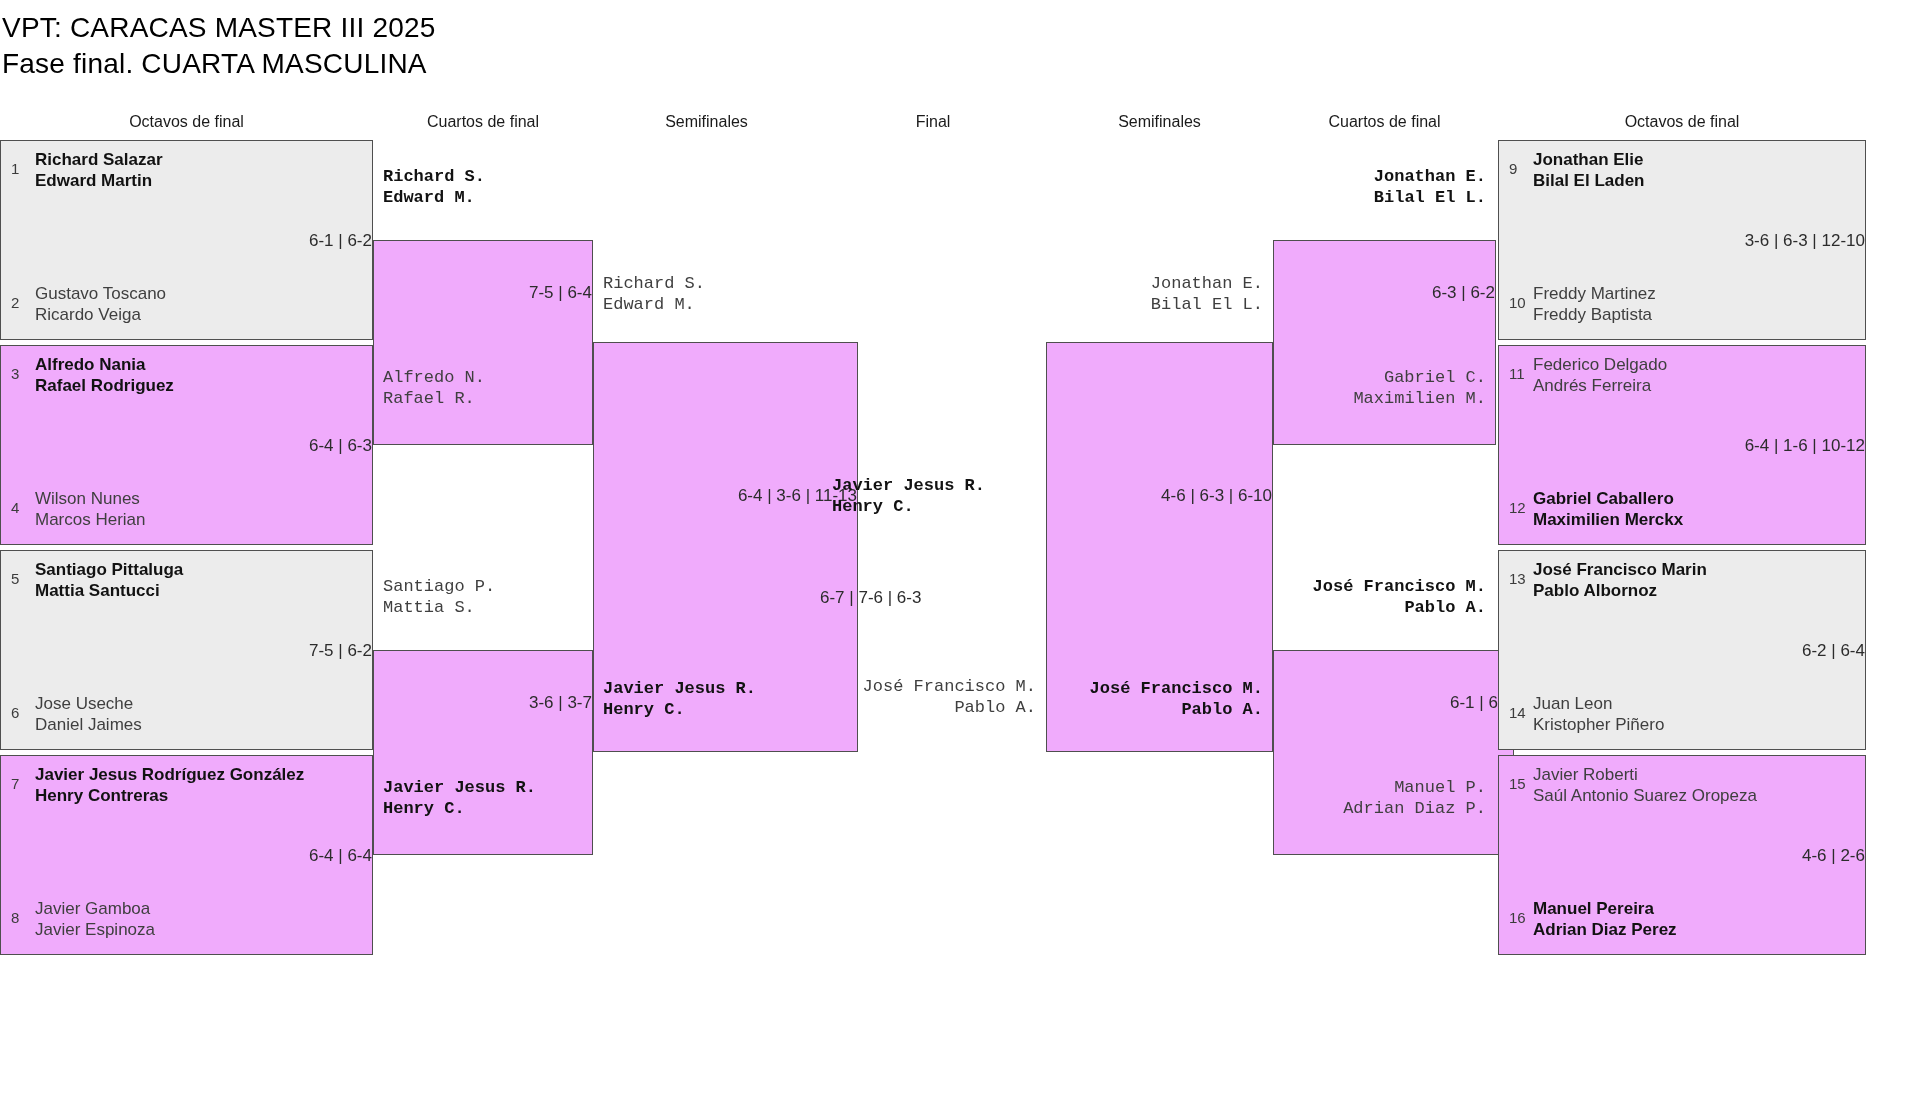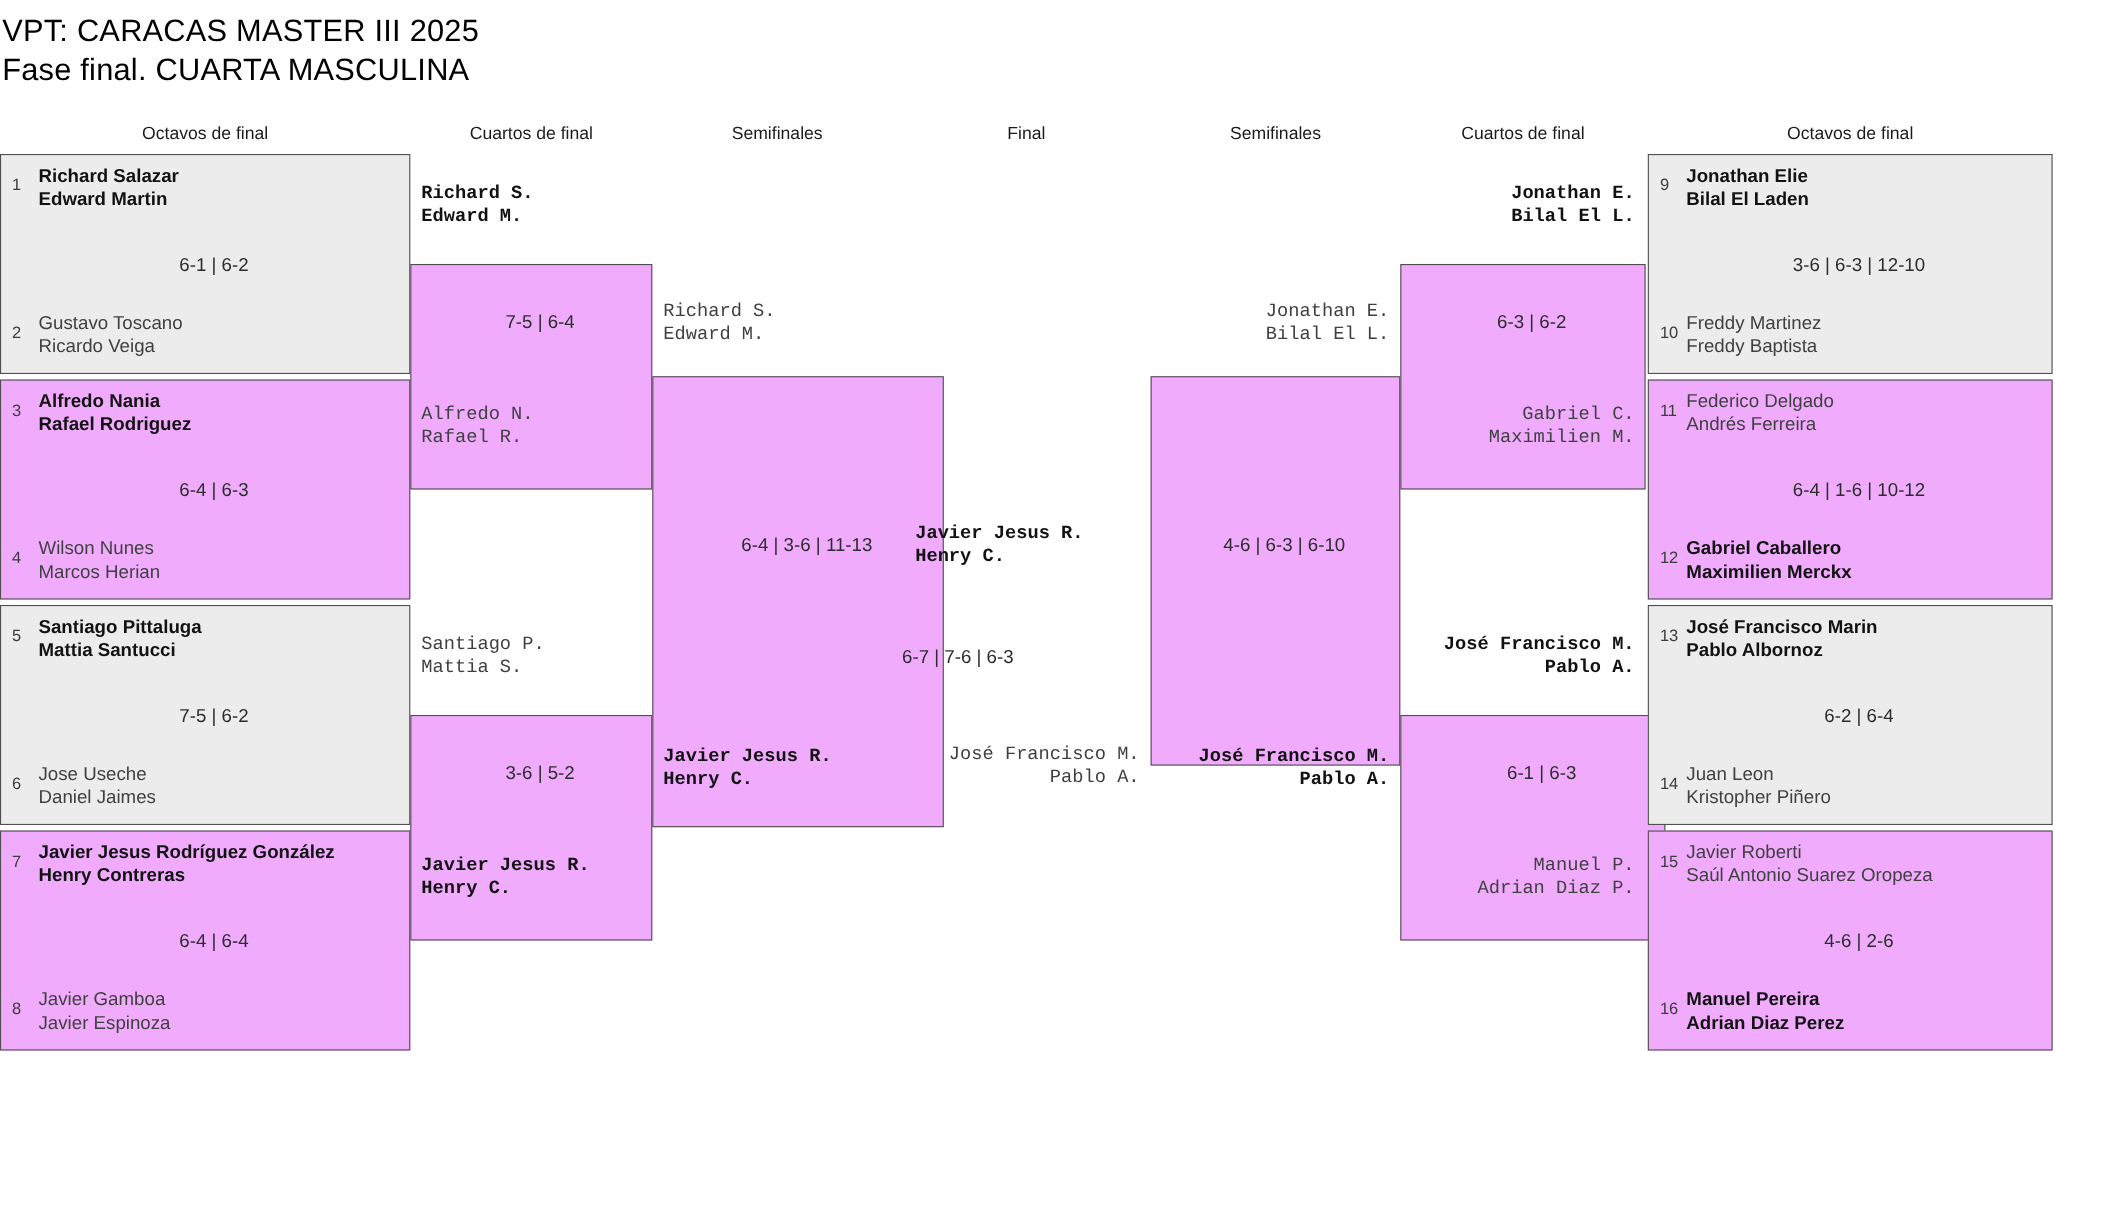--- a/index.html
+++ b/index.html
@@ -14,21 +14,21 @@
 
   .box { position:absolute; border:1.5px solid var(--border,#4f4f4f); background:#f0abfc; }
   .box.shaded { background:var(--shaded-box,#ececec); }
 
   .trow { position:absolute; left:10px; right:6px; display:flex; }
   .seed { flex:0 0 24px; font-size:15px; color:#3c3c3c; padding-top:11px; }
   .names { font-size:17px; line-height:21px; color:#3f3f3f; }
   .names.w { font-weight:700; color:#121212; }
   .nm { display:block; white-space:nowrap; }
 
-  .score { position:absolute; left:0; right:0; text-align:center; font-size:17px;
+  .score { position:absolute; left:0; right:0; text-align:right; font-size:17px;
            line-height:20px; color:#2c2c2c;padding-left:16px; }
   .pscore { position:absolute; text-align:left; font-size:17px; line-height:20px; color:#2c2c2c; }
 
   .lbl { position:absolute; font-size:17px; line-height:21px; color:#3f3f3f;font-family:Liberation Mono, monospace; }
   .lbl.w { font-weight:700; color:#121212; }
   .lbl.r { text-align:right; }
 </style>
 </head>
 <body>
 
@@ -125,21 +125,21 @@
   <div class="lbl w" style="left:383px;top:166px;width:200px">
     <span class="nm">Richard S.</span>
     <span class="nm">Edward M.</span>
   </div>
   <div class="lbl" style="left:383px;top:367px;width:200px">
     <span class="nm">Alfredo N.</span>
     <span class="nm">Rafael R.</span>
   </div>
 
   <div class="box" style="left:373px;top:650px;width:220px;height:205px">
-    <div class="score" style="top:42px">3-6 | 5-2</div>
+    <div class="score" style="top:42px">3-6 | 3-7</div>
   </div>
   <div class="lbl" style="left:383px;top:576px;width:200px">
     <span class="nm">Santiago P.</span>
     <span class="nm">Mattia S.</span>
   </div>
   <div class="lbl w" style="left:383px;top:777px;width:200px">
     <span class="nm">Javier Jesus R.</span>
     <span class="nm">Henry C.</span>
   </div>
 
@@ -158,21 +158,21 @@
   <div class="lbl w" style="left:832px;top:475px;width:212px">
     <span class="nm">Javier Jesus R.</span>
     <span class="nm">Henry C.</span>
   </div>
   <div class="pscore" style="left:820px;top:588px;width:226px">6-7 | 7-6 | 6-3</div>
   <div class="lbl r" style="left:822px;top:676px;width:214px">
     <span class="nm">José Francisco M.</span>
     <span class="nm">Pablo A.</span>
   </div>
 
-  <div class="box" style="left:1046px;top:342px;width:227px;height:354px">
+  <div class="box" style="left:1046px;top:342px;width:227px;height:410px">
     <div class="score" style="top:143px">4-6 | 6-3 | 6-10</div>
   </div>
   <div class="lbl r" style="left:1053px;top:273px;width:210px">
     <span class="nm">Jonathan E.</span>
     <span class="nm">Bilal El L.</span>
   </div>
   <div class="lbl r w" style="left:1053px;top:678px;width:210px">
     <span class="nm">José Francisco M.</span>
     <span class="nm">Pablo A.</span>
   </div>

